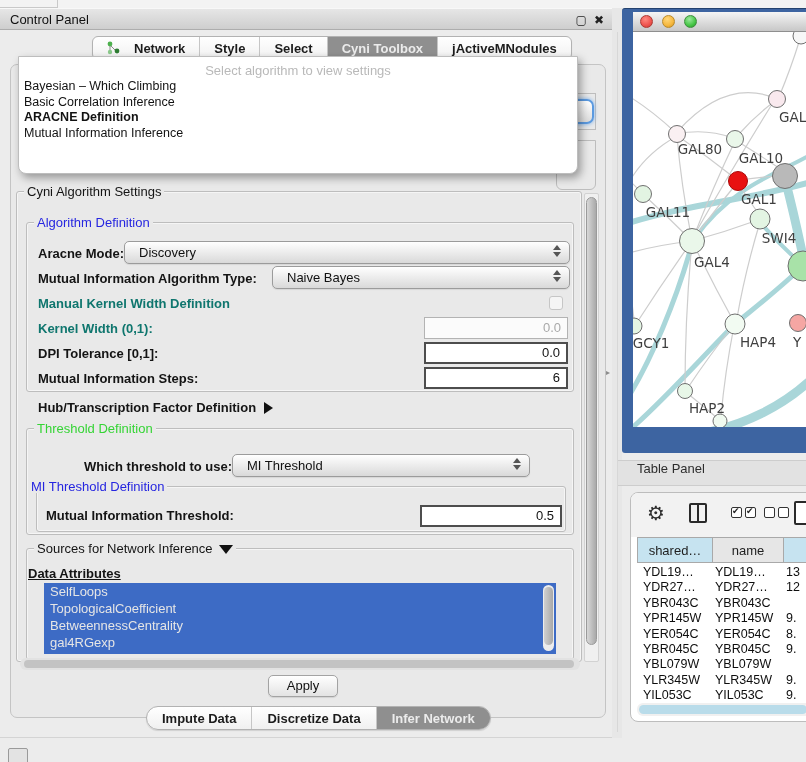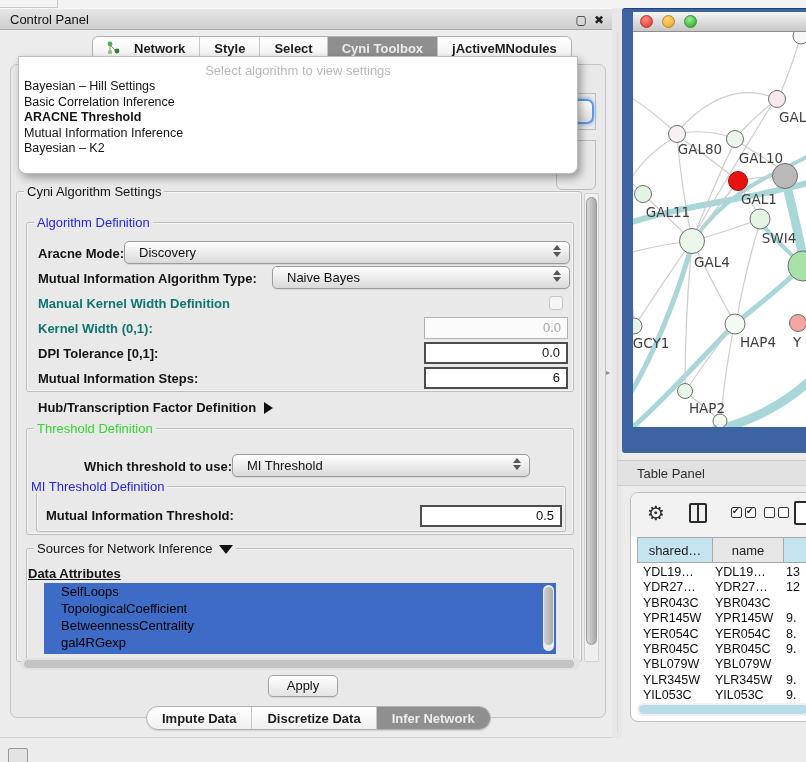--- a/index.html
+++ b/index.html
@@ -67,21 +67,21 @@
     color:#111; text-align:right; padding:0 6px; line-height:20px; }
   .tfield.focusd { border:2px solid #4d4d4d; line-height:18px; }
   .tfield.dis { color:#a9a9a9; background:#fbfbfb; }
 
   .cbx { position:absolute; width:14px; height:14px; border:1px solid #c6c6c6; border-radius:3px; background:#f5f5f5; }
 
   .arrow-right { display:inline-block; width:0; height:0; border-top:6px solid transparent; border-bottom:6px solid transparent; border-left:9px solid #111; margin-left:8px; vertical-align:-2px; }
   .arrow-down { display:inline-block; width:0; height:0; border-left:7px solid transparent; border-right:7px solid transparent; border-top:9px solid #111; margin-left:6px; vertical-align:-1px; }
 
   .attr-list { position:absolute; left:44px; top:583px; width:512px; height:71px; background:#3d6bc5; overflow:hidden; }
-  .attr-list .li { font-size:13px; color:#000000; line-height:17px; padding-left:17px; background:#3d6bc5; }
+  .attr-list .li { font-size:13px; color:#e5e5e5; line-height:17px; padding-left:6px; background:#3d6bc5; }
   .list-sb { position:absolute; left:543px; top:585px; width:11px; height:66px; background:#ececec; border-radius:6px; }
   .list-sb .th { position:absolute; left:1px; top:2px; width:9px; height:58px; background:linear-gradient(90deg,#d0d0d0,#a8a8a8); border-radius:5px; }
 
   .hbar { position:absolute; left:20px; top:658px; width:560px; height:12px; background:#e2e2e2; border-radius:6px; }
   .hbar .th { position:absolute; left:4px; top:2px; width:550px; height:8px; background:#c3c3c3; border-radius:4px; }
 
   .vscroll { position:absolute; left:584px; top:193px; width:15px; height:469px; background:#f0f0f0; border:1px solid #d2d2d2; border-radius:2px; }
   .vscroll .th { position:absolute; left:1px; top:3px; width:11px; height:448px; background:linear-gradient(90deg,#d8d8d8,#a9a9a9); border-radius:6px; border:1px solid #9a9a9a; }
 
   .applybtn { position:absolute; left:268px; top:675px; width:70px; height:22px; border:1px solid #a3a3a3; border-radius:5px;
@@ -103,21 +103,21 @@
   
   .netframe { position:absolute; left:622px; top:8px; width:190px; height:445px; background:#3d64a1;
     border-top:1px solid #24426e; border-radius:3px 0 0 3px; }
   .net-titlebar { position:absolute; left:11px; top:3px; width:179px; height:20px;
     background:linear-gradient(#f5f5f5,#c7c7c7); border-bottom:1px solid #8f8f8f; }
   .tl { position:absolute; top:3px; width:13px; height:13px; border-radius:50%; }
   .net-canvas { position:absolute; left:11px; top:23px; width:179px; height:395px; background:#ffffff; overflow:hidden; }
 
   
   .tp-bar { position:absolute; left:618px; top:460px; width:188px; height:26px; background:#e2e2e2;
-    border-top:1px solid #cdcdcd; border-bottom:1px solid #cdcdcd; display:flex; align-items:center; }
+    border-top:1px solid #cdcdcd; border-bottom:1px solid #cdcdcd; display:flex; align-items:flex-start; }
   .tp-bar span { margin-left:19px; font-size:13px; color:#2d2d2d; }
 
   .tablepanel { position:absolute; left:630px; top:492px; width:184px; height:230px; background:#ffffff;
     border:1px solid #bdbdbd; border-radius:8px 0 0 8px; overflow:hidden; }
   .tp-toolbar { position:absolute; left:0; top:0; width:100%; height:44px; background:#f2f2f2; }
   .gear { position:absolute; left:16px; top:9px; font-size:20px; color:#2d2d2d; line-height:22px; }
   .colsplit { position:absolute; left:58px; top:10px; width:18px; height:20px; border:2px solid #2a2a2a; border-radius:2px; }
   .colsplit::after { content:""; position:absolute; left:6px; top:0; width:2px; height:16px; background:#2a2a2a; }
   .ckpair { position:absolute; top:14px; display:flex; gap:3px; }
   .ck { width:11px; height:11px; border:1.5px solid #333; border-radius:2px; position:relative; background:#fff; }
@@ -189,25 +189,24 @@
   </div>
 
   <div class="remnant1">
       <div class="focus"></div>
     </div>
   <div class="remnant2"></div>
 
   <div class="algo-dd">
     <div class="ph">Select algorithm to view settings</div>
     <div id="algo-list">
-        <div class="item">Bayesian – Hill Settings</div>
+        <div class="item">Bayesian – Which Climbing</div>
         <div class="item">Basic Correlation Inference</div>
-        <div class="item b">ARACNE Threshold</div>
+        <div class="item b">ARACNE Definition</div>
         <div class="item">Mutual Information Inference</div>
-        <div class="item">Bayesian – K2</div>
       </div>
   </div>
 
   <div class="group" style="left:16px; top:191px; width:566px; height:471px;"></div>
   <span class="gtitle black" style="left:24px; top:185px;">Cyni Algorithm Settings</span>
 
   <div class="group" style="left:26px; top:222px; width:548px; height:170px;"></div>
   <span class="gtitle blue" style="left:34px; top:216px;">Algorithm Definition</span>
 
   <span class="lbl" style="left:38px; top:246px;">Aracne Mode:</span>

